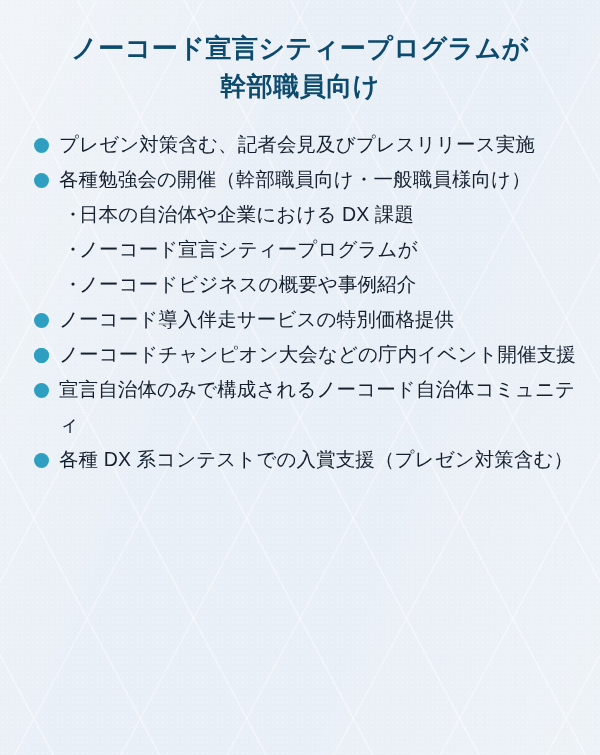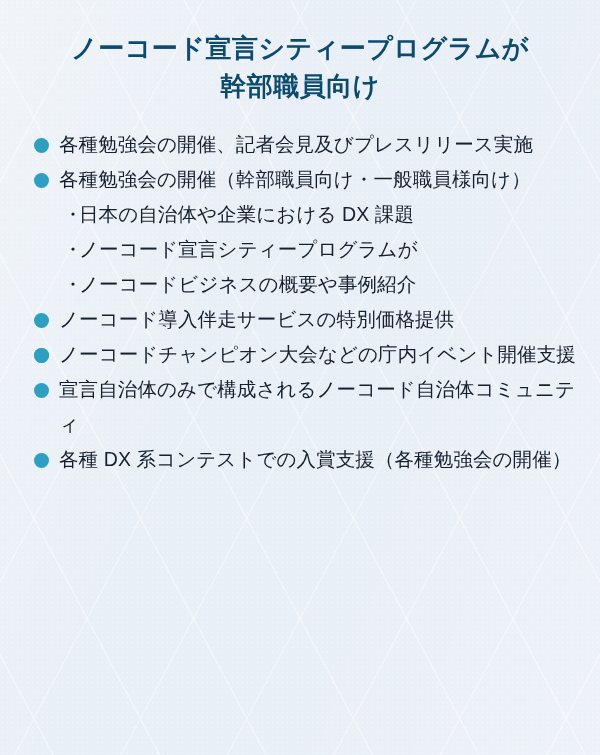--- a/index.html
+++ b/index.html
@@ -159,28 +159,28 @@
   <div class="bg-texture bg-wash"></div>
 
   <div id="content">
 
     <h1 class="slide-title">
       <span class="title-line">ノーコード宣言シティープログラムが</span>
       <span class="title-line">幹部職員向け</span>
     </h1>
 
     <ul class="bullet-list" id="bullet-list">
-        <li class="bullet-item"><span class="dot"></span><span>各種勉強会の開催、記者会見及びプレスリリース実施</span></li>
+        <li class="bullet-item"><span class="dot"></span><span>プレゼン対策含む、記者会見及びプレスリリース実施</span></li>
         <li class="bullet-item"><span class="dot"></span><span>各種勉強会の開催（幹部職員向け・一般職員様向け）</span></li>
         <ul class="sub-list">
           <li class="sub-item"><span class="sub-dot">・</span><span>日本の自治体や企業における DX 課題</span></li>
           <li class="sub-item"><span class="sub-dot">・</span><span>ノーコード宣言シティープログラムが</span></li>
           <li class="sub-item"><span class="sub-dot">・</span><span>ノーコードビジネスの概要や事例紹介</span></li>
         </ul>
         <li class="bullet-item"><span class="dot"></span><span>ノーコード導入伴走サービスの特別価格提供</span></li>
         <li class="bullet-item"><span class="dot"></span></li>
         <li class="bullet-item"><span class="dot"></span><span>ノーコードチャンピオン大会などの庁内イベント開催支援</span></li>
         <li class="bullet-item"><span class="dot"></span><span>宣言自治体のみで構成されるノーコード自治体コミュニティ</span></li>
-        <li class="bullet-item"><span class="dot"></span><span>各種 DX 系コンテストでの入賞支援（各種勉強会の開催）</span></li>
+        <li class="bullet-item"><span class="dot"></span><span>各種 DX 系コンテストでの入賞支援（プレゼン対策含む）</span></li>
       </ul>
 
   </div>
 </div>
 
 </body></html>

